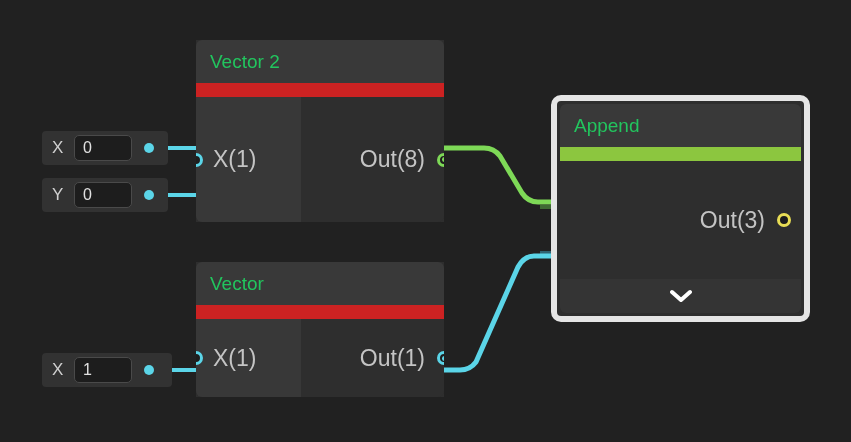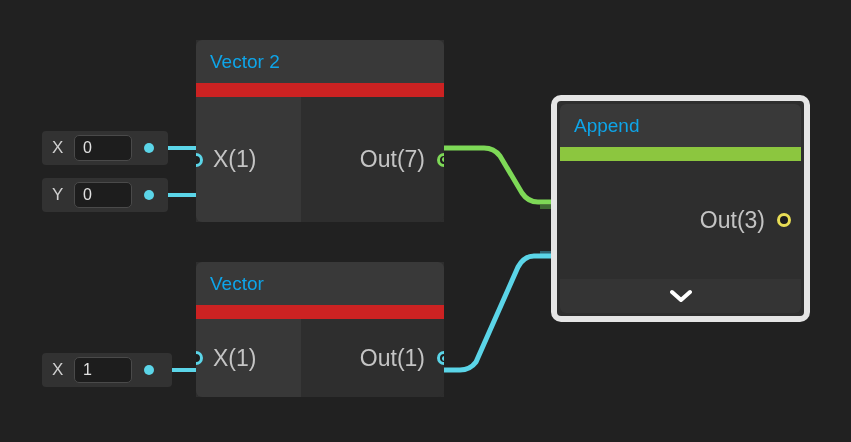--- a/index.html
+++ b/index.html
@@ -82,21 +82,21 @@
   .node-inner {
     background: #2e2e2e;
     border-radius: 6px;
     overflow: hidden;
     height: 100%;
     display: flex;
     flex-direction: column;
   }
   .node-header {
     background: #393939;
-    color: #0ea5e9;
+    color: #22c55e;
     font-size: 19px;
     padding: 12px 14px 12px 14px;
     line-height: 1;
   }
   .node-accent {
     height: 14px;
     width: 100%;
   }
   .node-body {
     display: flex;
@@ -221,21 +221,21 @@
       <div class="node-accent" style="background:#cc2222;"></div>
       <div class="node-body">
         <div class="port-col-in" style="width:105px;">
           <div class="port-row in">
             <span class="port" style="border-color:#5bd5e8; color:#5bd5e8; margin-left:-19px;"></span>
             <span class="port-label">X(1)</span>
           </div>
         </div>
         <div class="port-col-out">
           <div class="port-row out">
-            <span class="port-label">Out(7)</span>
+            <span class="port-label">Out(8)</span>
             <span class="port connected" style="border-color:#7ed957; color:#7ed957; margin-right:-17px;"></span>
           </div>
         </div>
       </div>
     </div>
   </div>
 
   <div class="node" style="left:196px; top:262px; width:248px; height:135px;">
     <div class="node-inner">
       <div class="node-header">Vector</div>

